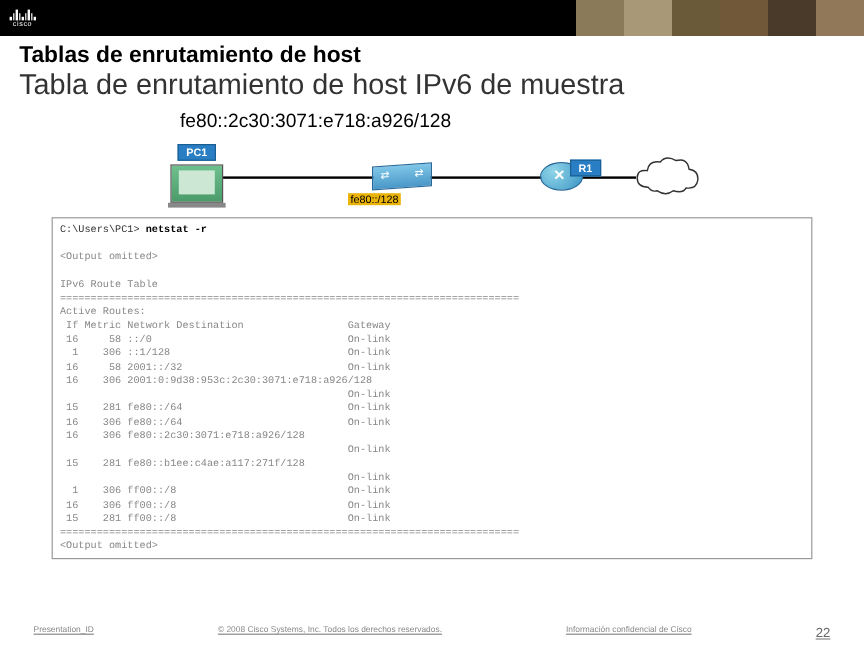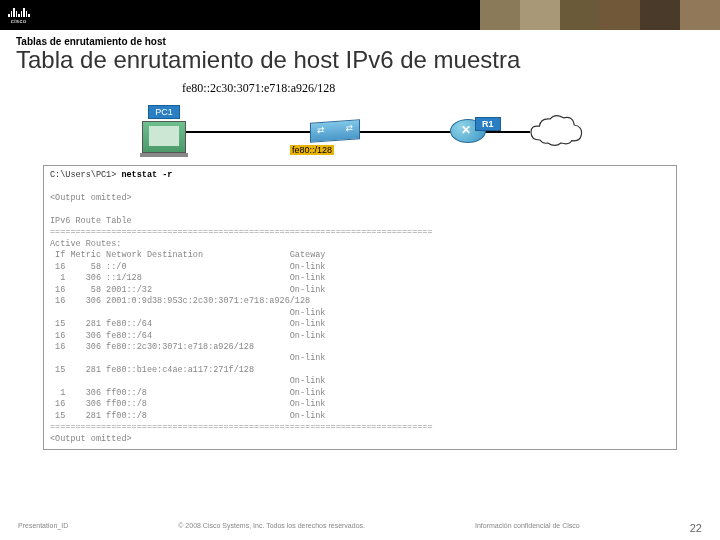--- a/index.html
+++ b/index.html
@@ -42,45 +42,45 @@
   .people-strip {
     position: absolute;
     right: 0; top: 0; height: 30px; width: 240px;
     display: flex;
   }
   .people-strip div { flex: 1; }
   .p1{background:#8a7a5a}.p2{background:#a89878}.p3{background:#6a5a3a}
   .p4{background:#705838}.p5{background:#4a3a2a}.p6{background:#907858}
 
   .content { padding: 6px 16px 0 16px; }
-  .breadcrumb { font-size: 10px; font-weight: bold; margin-bottom: 0; }
+  .breadcrumb { font-size: 19px; font-weight: bold; margin-bottom: 0; }
   .title { font-size: 24px; font-weight: normal; color: #333; margin-top: 0; line-height: 1.1; }
 
   .diagram {
     width: 560px;
     margin: 8px auto 4px auto;
     position: relative;
   }
-  .ip-labels { font-family: Liberation Serif, serif; font-size: 12px; line-height: 1.3; margin-left: 102px; margin-bottom: 4px; }
+  .ip-labels { font-family: Liberation Sans, sans-serif; font-size: 16px; line-height: 1.3; margin-left: 70px; margin-bottom: 4px; }
   .topo {
     position: relative;
     height: 60px;
   }
   .wire {
     position: absolute;
     top: 30px;
     left: 90px;
     width: 360px;
     height: 2px;
     background: #000;
   }
   
   .pc-group { position: absolute; left: 60px; top: 0; text-align: center; }
   .pc-label {
-    background: #2a7fc4; color: #fff; font-size: 9px; font-weight: normal;
+    background: #2a7fc4; color: #fff; font-size: 9px; font-weight: bold;
     padding: 1px 6px; display: inline-block; border: 1px solid #1a5f94;
   }
   .pc-icon {
     width: 44px; height: 32px; margin: 2px auto 0 auto;
     background: linear-gradient(#6fc08f,#4a9a6a);
     border: 1px solid #555; position: relative;
   }
   .pc-icon::after {
     content: ""; position: absolute; left: 6px; top: 4px; right: 6px; bottom: 6px;
     background: #cce8d4;
@@ -135,23 +135,24 @@
   }
   .prompt-line { color: #333; }
   .prompt-cmd { font-weight: bold; color: #000; }
 
   .footer {
     position: absolute;
     bottom: 6px;
     left: 0; right: 0;
     display: flex;
     justify-content: space-between;
-    padding: 0 18px;
+    padding: 0 28px;
     font-size: 7px;
     color: #888;
+    text-decoration: underline;
   }
   .footer .pgnum { font-size: 11px; color: #666; }
 </style>
 </head>
 <body>
 
 <div class="top-bar">
   <div class="cisco-logo">
     <div class="cisco-bars">
       <span class="b1"></span>

